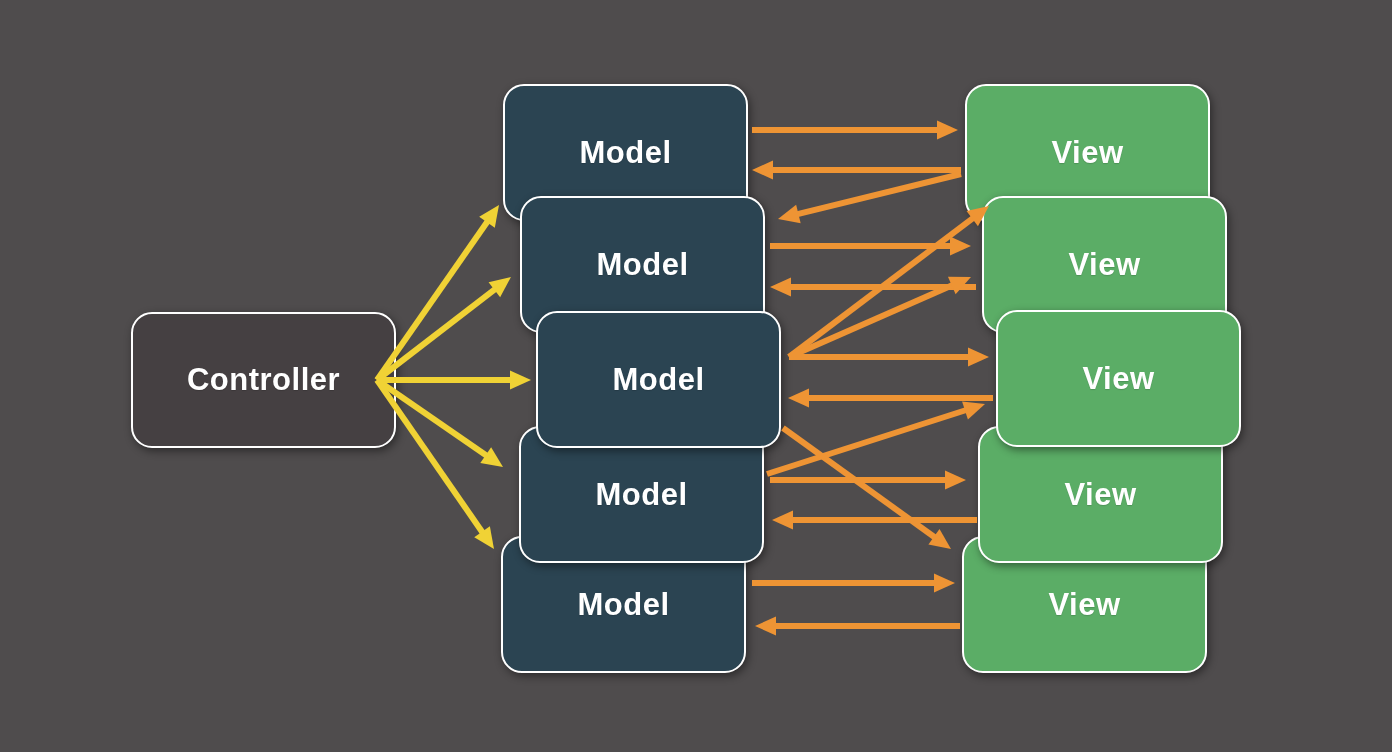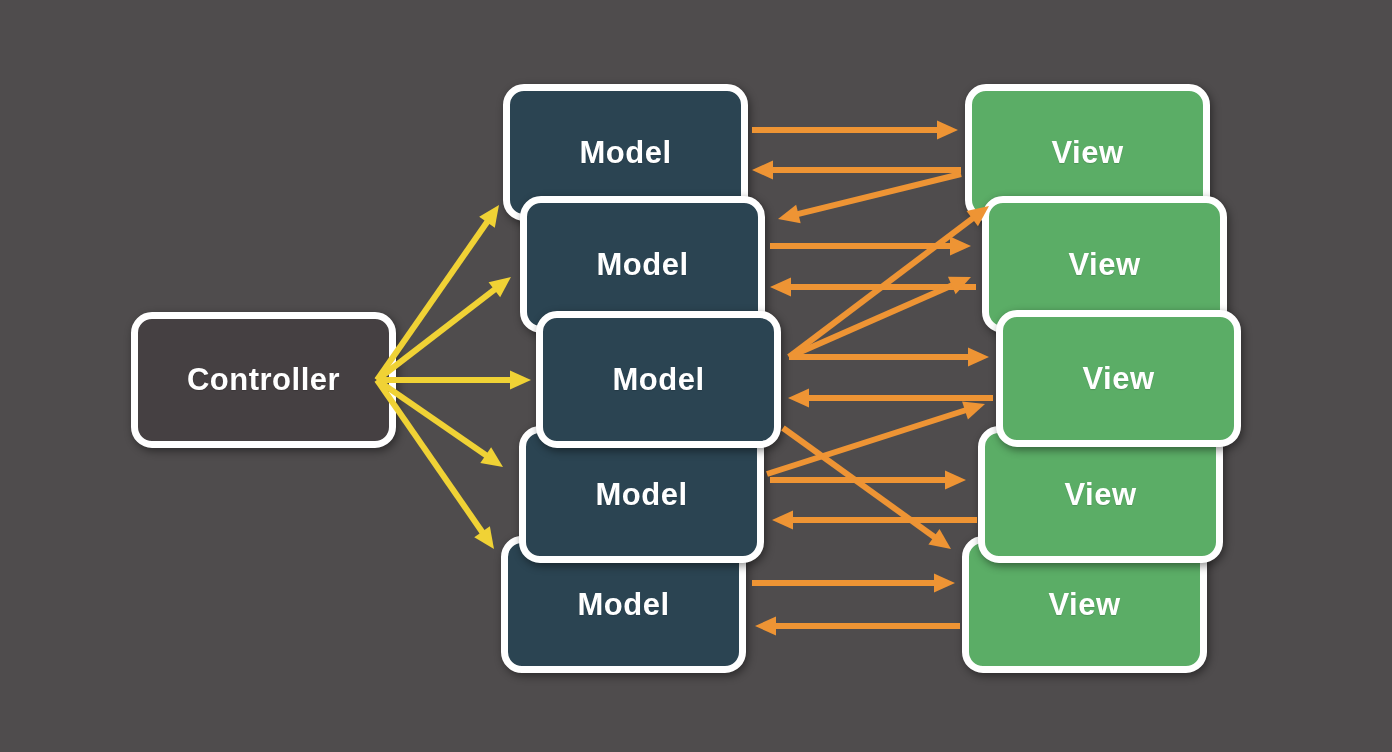--- a/index.html
+++ b/index.html
@@ -12,21 +12,21 @@
   }
   #diagram-canvas {
     position: relative;
     width: 1392px;
     height: 752px;
     font-family: "Liberation Sans", sans-serif;
   }
   .node {
     position: absolute;
     box-sizing: border-box;
-    border: 7px solid #86efac;
+    border: 2px solid #86efac;
     border-radius: 21px;
     display: flex;
     align-items: center;
     justify-content: center;
     box-shadow: 2px 3px 8px rgba(0,0,0,0.45);
   }
   .node .label {
     color: #ffffff;
     font-size: 31px;
     font-weight: bold;

